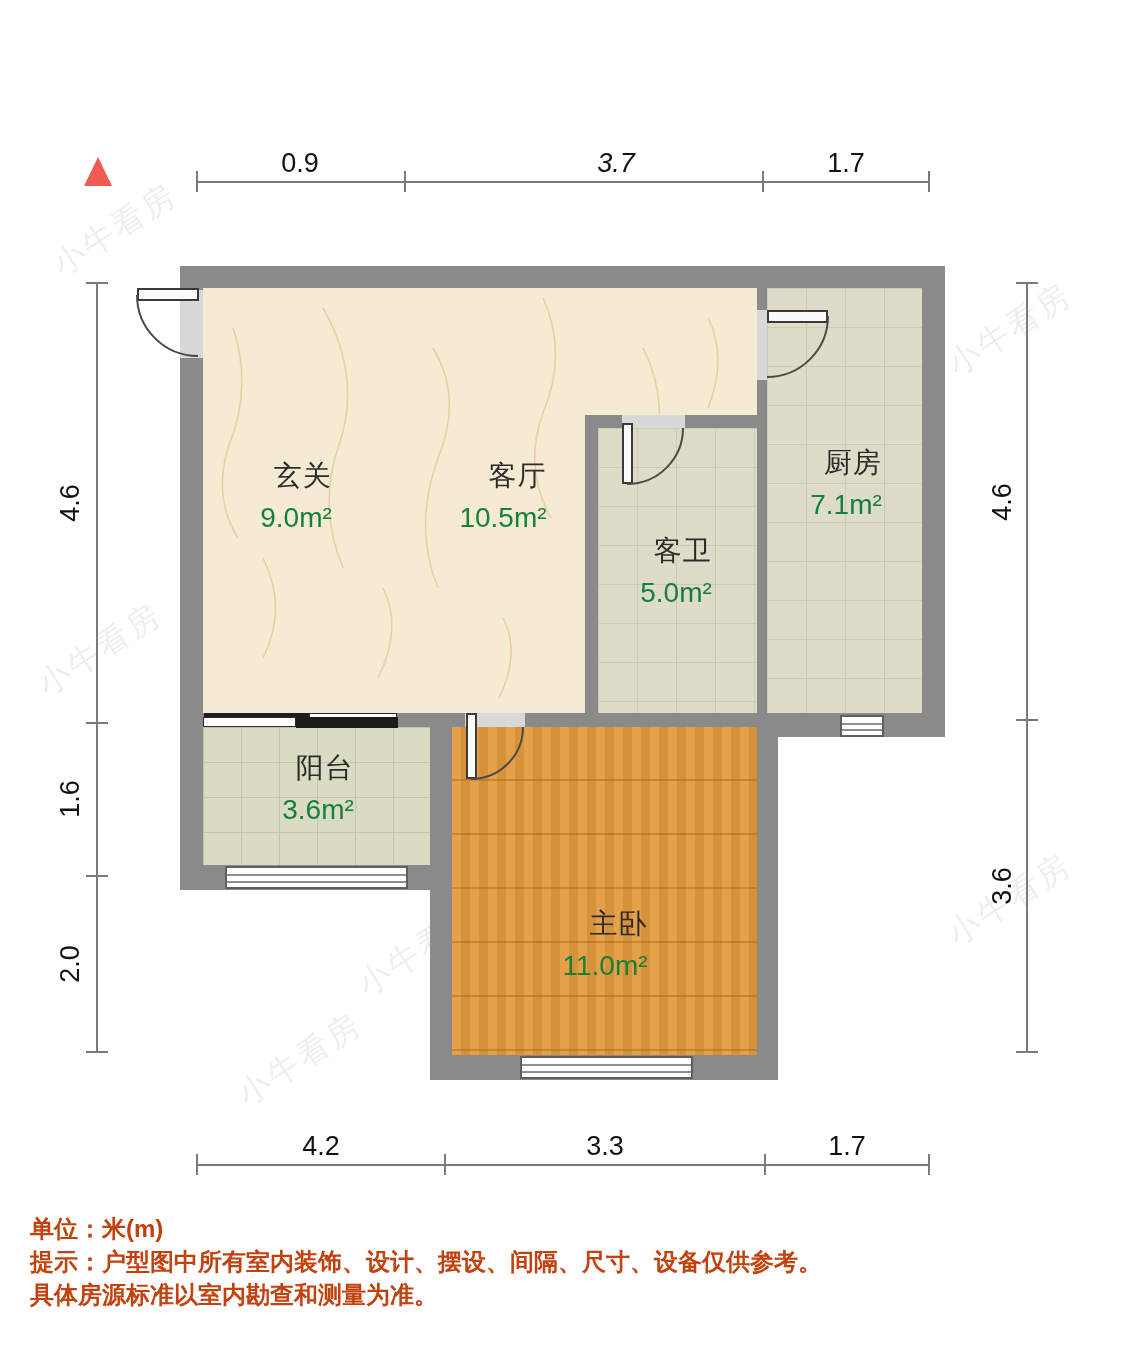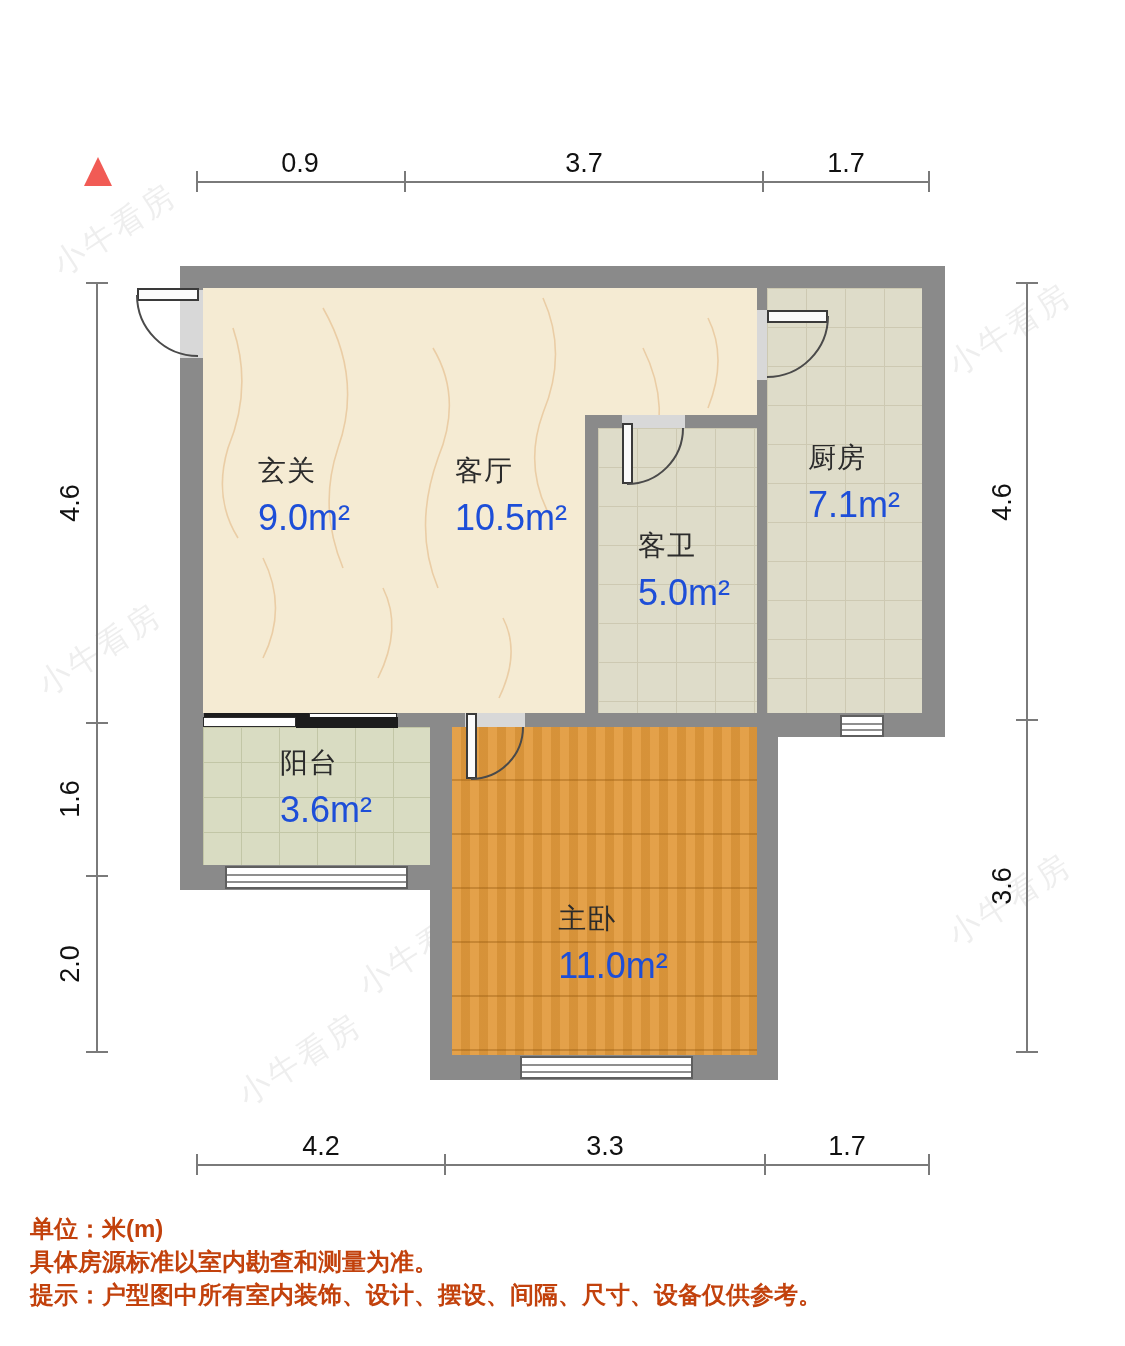--- a/index.html
+++ b/index.html
@@ -27,23 +27,23 @@
       background-size:38px 35px;}
   .floor-wood{position:absolute;background-color:#e29a3c;
       background-image:
         repeating-linear-gradient(180deg,rgba(0,0,0,0) 0 52px,rgba(150,90,15,.38) 52px 54px),
         repeating-linear-gradient(90deg,rgba(255,255,255,.07) 0 9px,rgba(0,0,0,.05) 9px 18px);}
   .leaf{position:absolute;background:#fbfbfb;border:2px solid #3a3a3a;box-sizing:border-box;}
   .window{position:absolute;background:#fff;border:2px solid #5f5f5f;box-sizing:border-box;}
   .window i{position:absolute;left:0;right:0;height:2px;background:#8f8f8f;display:block;}
   .slide-black{position:absolute;background:#1c1c1c;}
   .slide-white{position:absolute;background:#fff;border:1px solid #2c2c2c;box-sizing:border-box;}
-  .room-label{position:absolute;transform:translate(-50%,-50%);text-align:left;color:#1f1f1f;margin-left:8px;}
+  .room-label{position:absolute;transform:translate(-50%,-50%);text-align:right;color:#1f1f1f;}
   .room-label .rn{font-size:28px;letter-spacing:1px;color:#2b2b2b;}
-  .room-label .ra{font-size:36px;margin-top:7px;color:#1d4ed8;}
+  .room-label .ra{font-size:28px;margin-top:7px;color:#15803d;}
   .arcs{position:absolute;left:0;top:0;pointer-events:none;}
   
   .wm{position:absolute;transform:translate(-50%,-50%) rotate(-33deg);
       color:rgba(90,90,90,.10);font-size:32px;white-space:nowrap;letter-spacing:3px;}
   
   .footer{position:absolute;left:30px;top:1212px;color:#c2410c;font-weight:700;
           font-size:24px;line-height:33px;}
 </style>
 </head>
 <body>
@@ -60,21 +60,21 @@
   <div class="wm" style="left:1010px;top:900px;">小牛看房</div>
 
   <div class="north"></div>
 
   <div class="dline" style="left:197px;top:181px;width:733px;height:2px;"></div>
   <div class="dline" style="left:196px;top:171px;width:2px;height:21px;"></div>
   <div class="dline" style="left:404px;top:171px;width:2px;height:21px;"></div>
   <div class="dline" style="left:762px;top:171px;width:2px;height:21px;"></div>
   <div class="dline" style="left:928px;top:171px;width:2px;height:21px;"></div>
   <div class="dim-label" style="left:300px;top:163px;">0.9</div>
-  <div class="dim-label" style="left:584px;top:163px;">3.7</div>
+  <div class="dim-label" style="left:616px;top:163px;font-style:italic;">3.7</div>
   <div class="dim-label" style="left:846px;top:163px;">1.7</div>
 
   <div class="dline" style="left:197px;top:1164px;width:733px;height:2px;"></div>
   <div class="dline" style="left:196px;top:1154px;width:2px;height:21px;"></div>
   <div class="dline" style="left:444px;top:1154px;width:2px;height:21px;"></div>
   <div class="dline" style="left:764px;top:1154px;width:2px;height:21px;"></div>
   <div class="dline" style="left:928px;top:1154px;width:2px;height:21px;"></div>
   <div class="dim-label" style="left:321px;top:1146px;">4.2</div>
   <div class="dim-label" style="left:605px;top:1146px;">3.3</div>
   <div class="dim-label" style="left:847px;top:1146px;">1.7</div>
@@ -185,17 +185,17 @@
     <div class="rn">阳台</div>
     <div class="ra">3.6m²</div>
   </div>
   <div class="room-label" style="left:605px;top:943px;">
     <div class="rn">主卧</div>
     <div class="ra">11.0m²</div>
   </div>
 
   <div class="footer">
     <div>单位：米(m)</div>
+    <div>提示：户型图中所有室内装饰、设计、摆设、间隔、尺寸、设备仅供参考。</div>
     <div>具体房源标准以室内勘查和测量为准。</div>
-    <div>提示：户型图中所有室内装饰、设计、摆设、间隔、尺寸、设备仅供参考。</div>
   </div>
 
 </div>
 
 </body></html>

